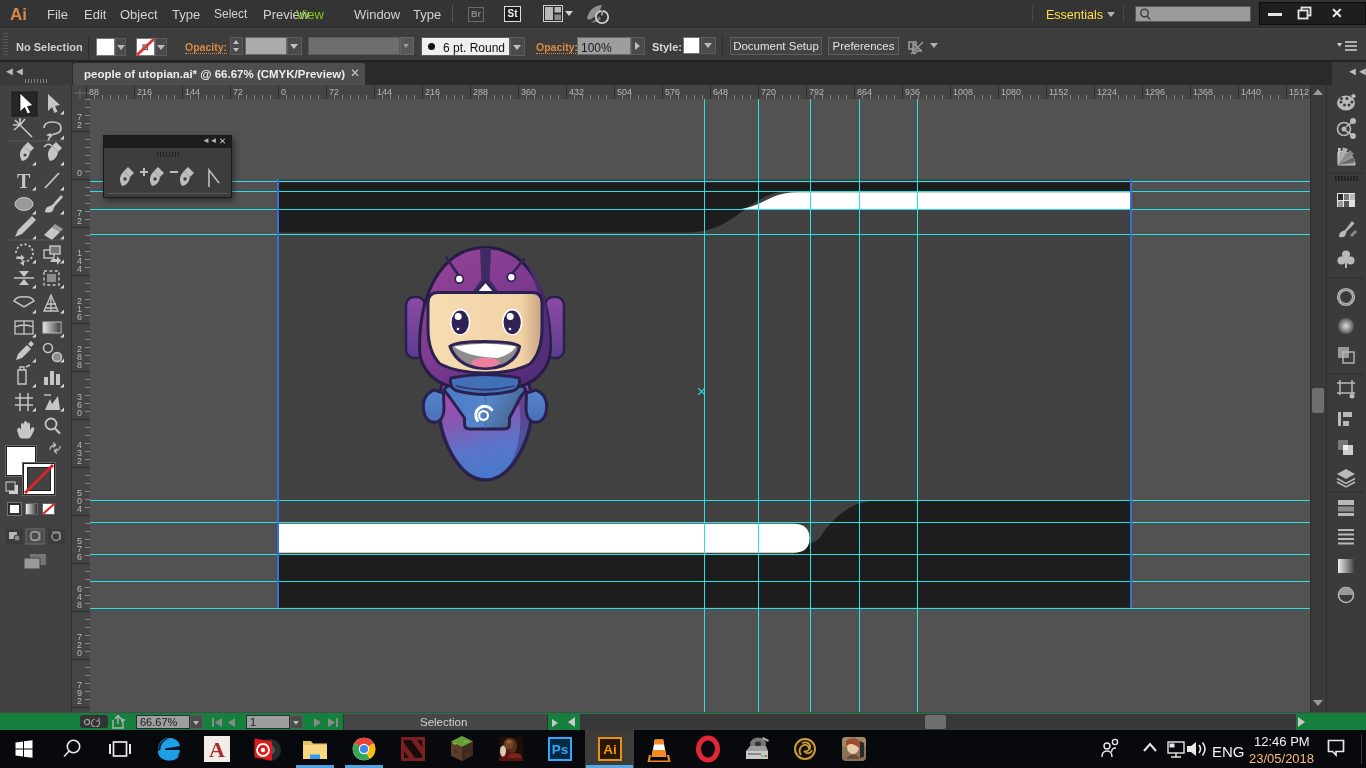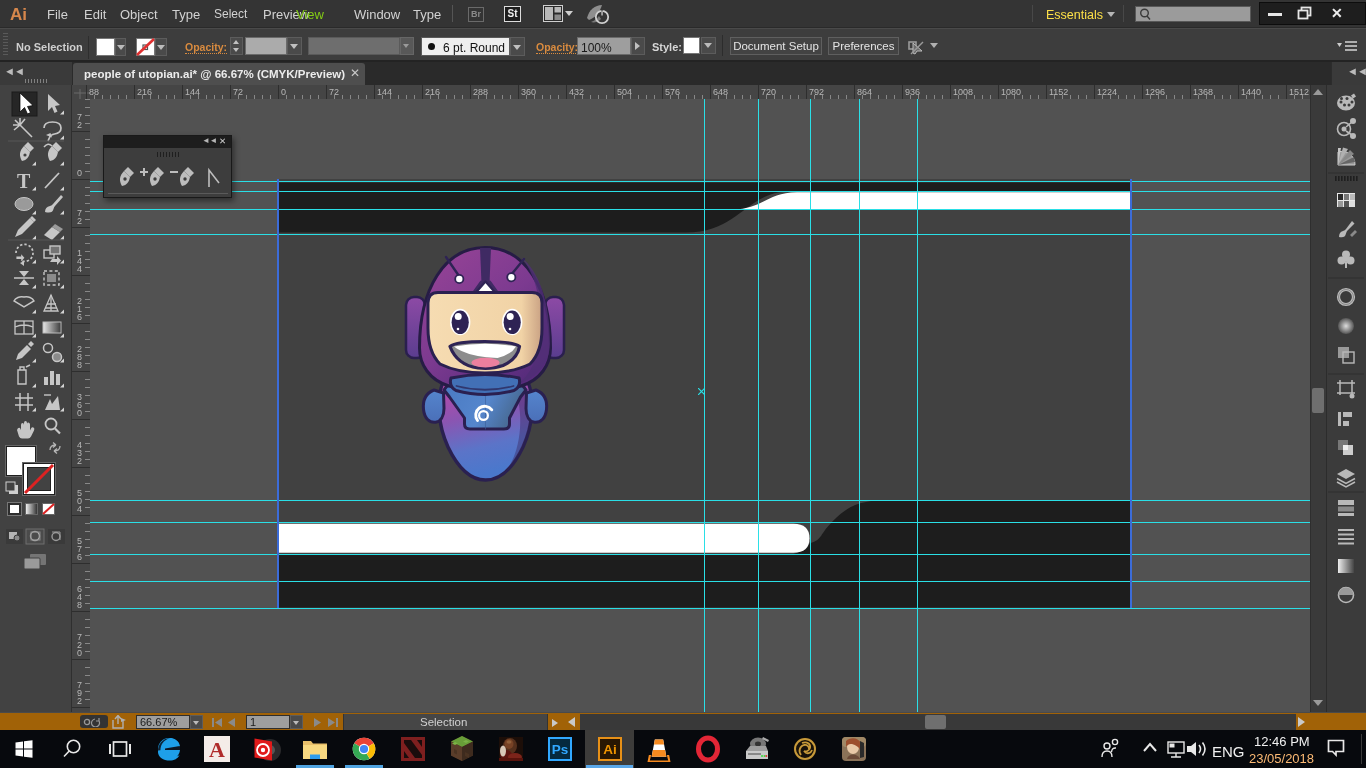--- a/index.html
+++ b/index.html
@@ -792,21 +792,21 @@
       <rect x="9" y="91" width="1.6" height="5" fill="#1f1f1f"></rect>
       <rect x="12" y="91" width="1.6" height="5" fill="#1f1f1f"></rect>
       <rect x="15" y="91" width="1.6" height="5" fill="#1f1f1f"></rect>
       <rect x="18" y="91" width="1.6" height="5" fill="#1f1f1f"></rect>
       <rect x="21" y="91" width="1.6" height="5" fill="#1f1f1f"></rect>
       <rect x="24" y="91" width="1.6" height="5" fill="#1f1f1f"></rect>
       <rect x="27" y="91" width="1.6" height="5" fill="#1f1f1f"></rect>
       <rect x="30" y="91" width="1.6" height="5" fill="#1f1f1f"></rect>
     </g>
   </svg>
-<div class="ab" style="left:0;top:712px;width:1366px;height:18px;background:#a16207;border-top:1px solid #4a4a4a">
+<div class="ab" style="left:0;top:712px;width:1366px;height:18px;background:#15803d;border-top:1px solid #4a4a4a">
 <div class="ab" style="left:80px;top:2px;width:28px;height:13px;background:#333;border-radius:3px"></div>
 <svg class="ab" style="left:83px;top:4px" width="22" height="10" viewBox="0 0 22 10">
       <circle cx="4" cy="5" r="2.6" fill="none" stroke="#999" stroke-width="1.3"></circle>
       <path d="M12 2 a4 4 0 1 0 4 2 M16 1 l0 3 -3 0" fill="none" stroke="#999" stroke-width="1.2"></path>
     </svg>
 <svg class="ab" style="left:112px;top:2px" width="15" height="14" viewBox="0 0 15 14">
       <path d="M1 5 l0 8 10 0 0 -8" fill="none" stroke="#b0b0b0" stroke-width="1.4"></path>
       <path d="M6 9 L6 1 M3 4 L6 0.5 L9 4" stroke="#b0b0b0" stroke-width="1.4" fill="none"></path>
       <path d="M9 3 l5 2 -5 2" fill="#b0b0b0"></path>
     </svg>

